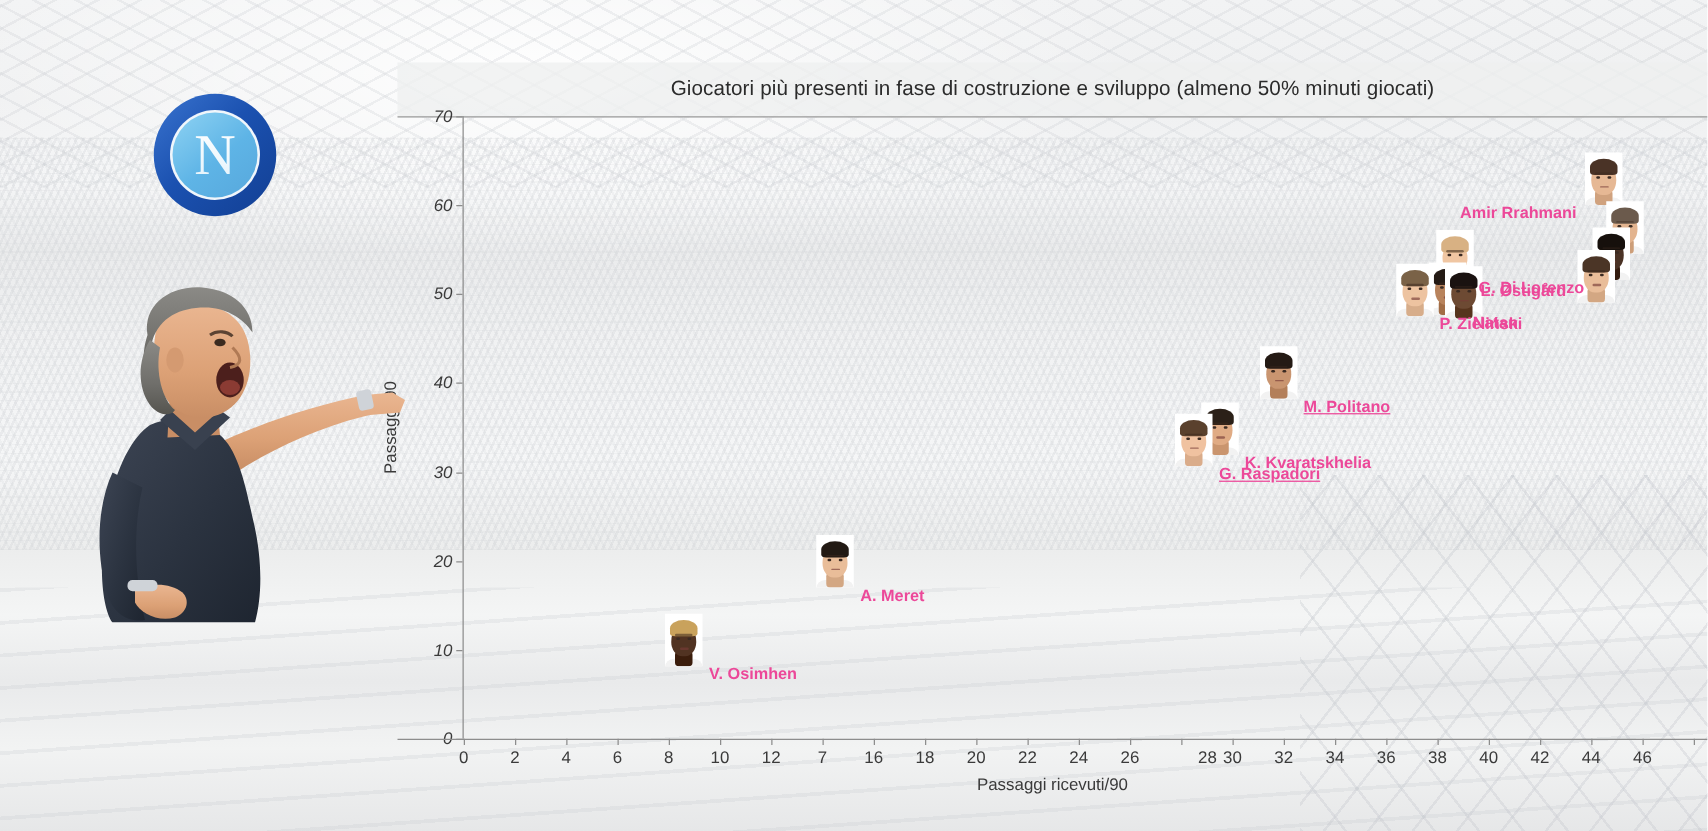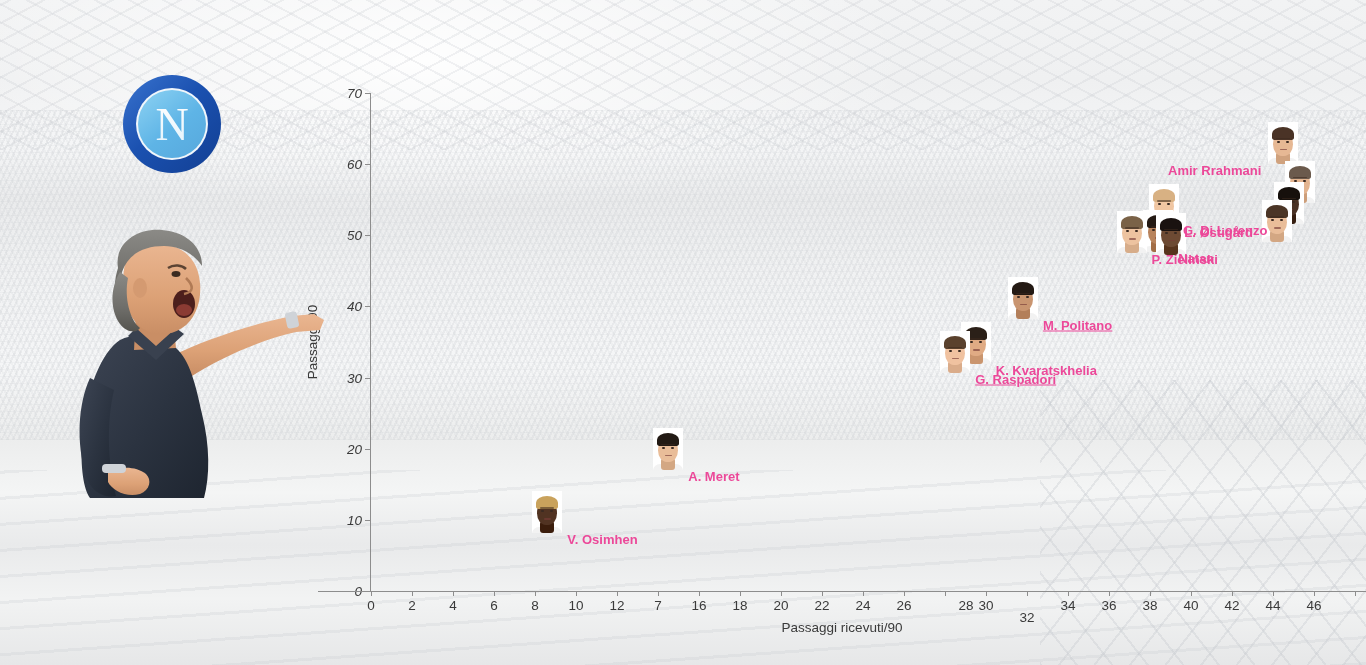--- a/index.html
+++ b/index.html
@@ -215,20 +215,23 @@
 
   <ellipse cx="116" cy="60" rx="7" ry="10" fill="#d49a71"></ellipse>
 
   <path d="M94 40 C 90 16, 112 0, 138 2 C 162 4, 178 18, 178 38 C 170 26, 156 18, 140 18
            C 120 18, 104 26, 98 44 C 94 60, 96 72, 100 82 C 88 72, 90 52, 94 40 Z" fill="url(#hairg)"></path>
   <path d="M96 44 C 86 60, 86 82, 96 96 C 102 104, 112 106, 116 100 C 106 92, 100 70, 104 50 Z" fill="url(#hairg)"></path>
 </svg>
 
 <div id="chart-panel">
 
+  <div id="chart-title-bar">
+    <div id="chart-title">Giocatori più presenti in fase di costruzione e sviluppo (almeno 50% minuti giocati)</div>
+  </div>
 
   <div id="axis-y-line"></div>
   <div id="axis-x-line"></div>
 
   <div id="ylabel">Passaggi/90</div>
   <div id="xlabel">Passaggi ricevuti/90</div>
 
   <div id="ytick-layer">
       <div class="ytick-mark" style="top: 541px;"></div>
       <div class="ytick-label" style="top: 541px; right: 1004px;">0</div>
@@ -274,21 +277,21 @@
       <div class="xtick-label" style="left: 504px;">22</div>
       <div class="xtick-mark" style="left: 545px;"></div>
       <div class="xtick-label" style="left: 545px;">24</div>
       <div class="xtick-mark" style="left: 586px;"></div>
       <div class="xtick-label" style="left: 586px;">26</div>
       <div class="xtick-mark" style="left: 627px;"></div>
       <div class="xtick-label" style="left: 648px;">28</div>
       <div class="xtick-mark" style="left: 668px;"></div>
       <div class="xtick-label" style="left: 668px;">30</div>
       <div class="xtick-mark" style="left: 709px;"></div>
-      <div class="xtick-label" style="left: 709px; margin-top: 12px;">32</div>
+      <div class="xtick-label" style="left: 709px;">32</div>
       <div class="xtick-mark" style="left: 750px;"></div>
       <div class="xtick-label" style="left: 750px;">34</div>
       <div class="xtick-mark" style="left: 791px;"></div>
       <div class="xtick-label" style="left: 791px;">36</div>
       <div class="xtick-mark" style="left: 832px;"></div>
       <div class="xtick-label" style="left: 832px;">38</div>
       <div class="xtick-mark" style="left: 873px;"></div>
       <div class="xtick-label" style="left: 873px;">40</div>
       <div class="xtick-mark" style="left: 914px;"></div>
       <div class="xtick-label" style="left: 914px;">42</div>

